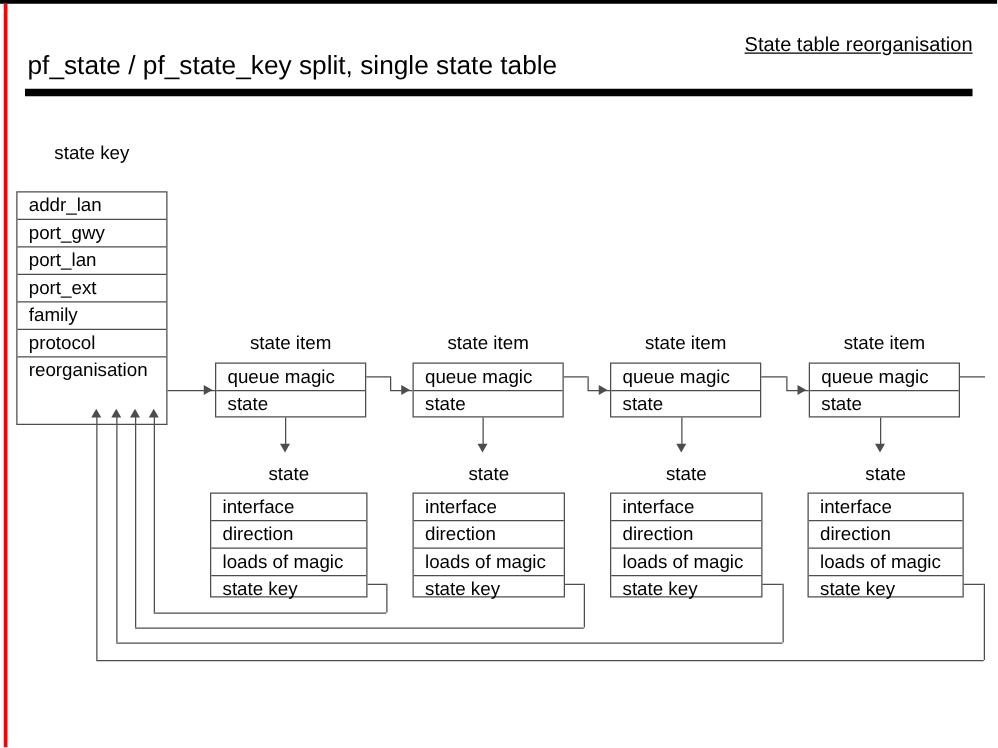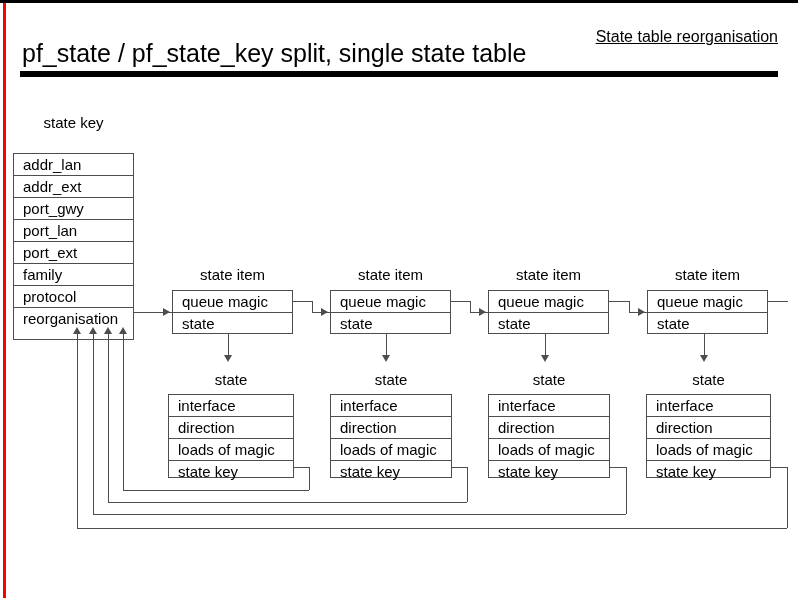--- a/index.html
+++ b/index.html
@@ -45,21 +45,21 @@
     top: 24px;
     font-size: 16px;
     line-height: 26px;
     white-space: nowrap;
     text-decoration: underline;
   }
   .slide-title {
     position: absolute;
     left: 22px;
     top: 38px;
-    font-size: 25px;
+    font-size: 21px;
     line-height: 30px;
     white-space: nowrap;
   }
   .title-rule {
     position: absolute;
     left: 20px;
     top: 71px;
     width: 758px;
     height: 6px;
     background: #000000;
@@ -133,21 +133,20 @@
   <div class="top-rule"></div>
   <div class="left-bar"></div>
 
   <div class="kicker">State table reorganisation</div>
   <div class="slide-title">pf_state / pf_state_key split, single state table</div>
   <div class="title-rule"></div>
 
   <div class="caption" style="left:13px; top:114px; width:121px;">state key</div>
   <div class="box" style="left:13px; top:137px; width:121px; height:187px;margin-top:16px;">
     <div class="row">addr_lan</div>
-    <div class="row">addr_ext</div>
     <div class="row">port_gwy</div>
     <div class="row">port_lan</div>
     <div class="row">port_ext</div>
     <div class="row">family</div>
     <div class="row">protocol</div>
     <div class="row">reorganisation</div>
   </div>
 
   <div class="caption" style="left:172px; top:266px; width:121px;">state item</div>
   <div class="box" style="left:172px; top:290px; width:121px; height:44px;">

